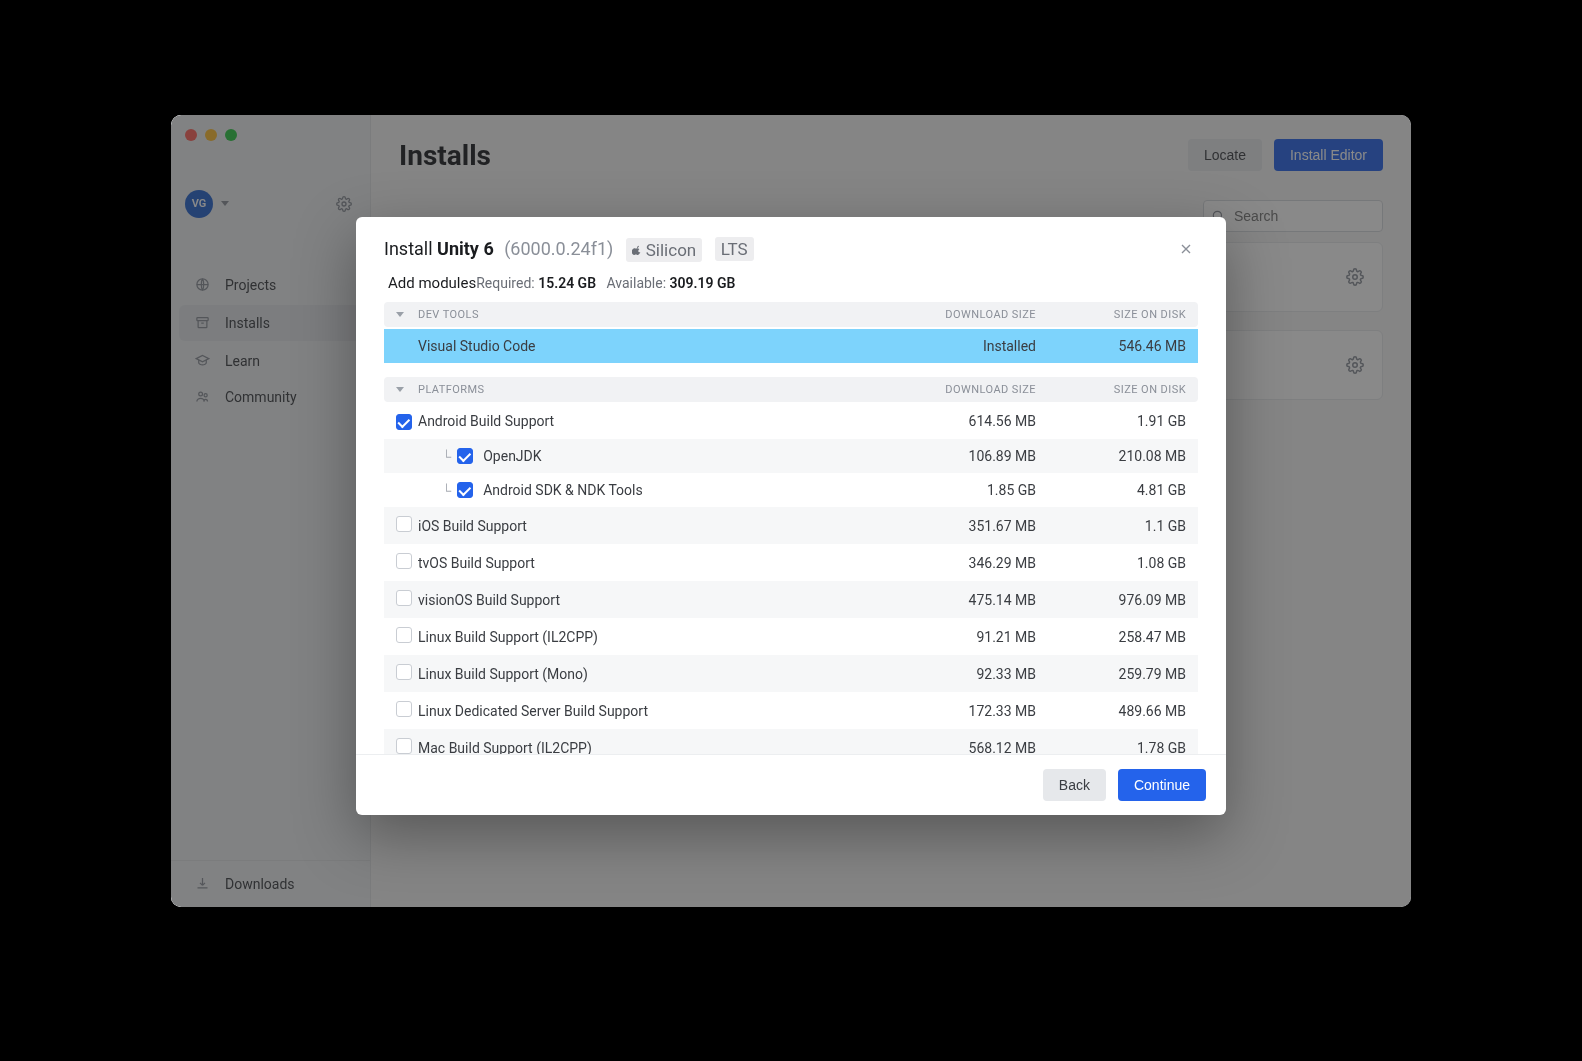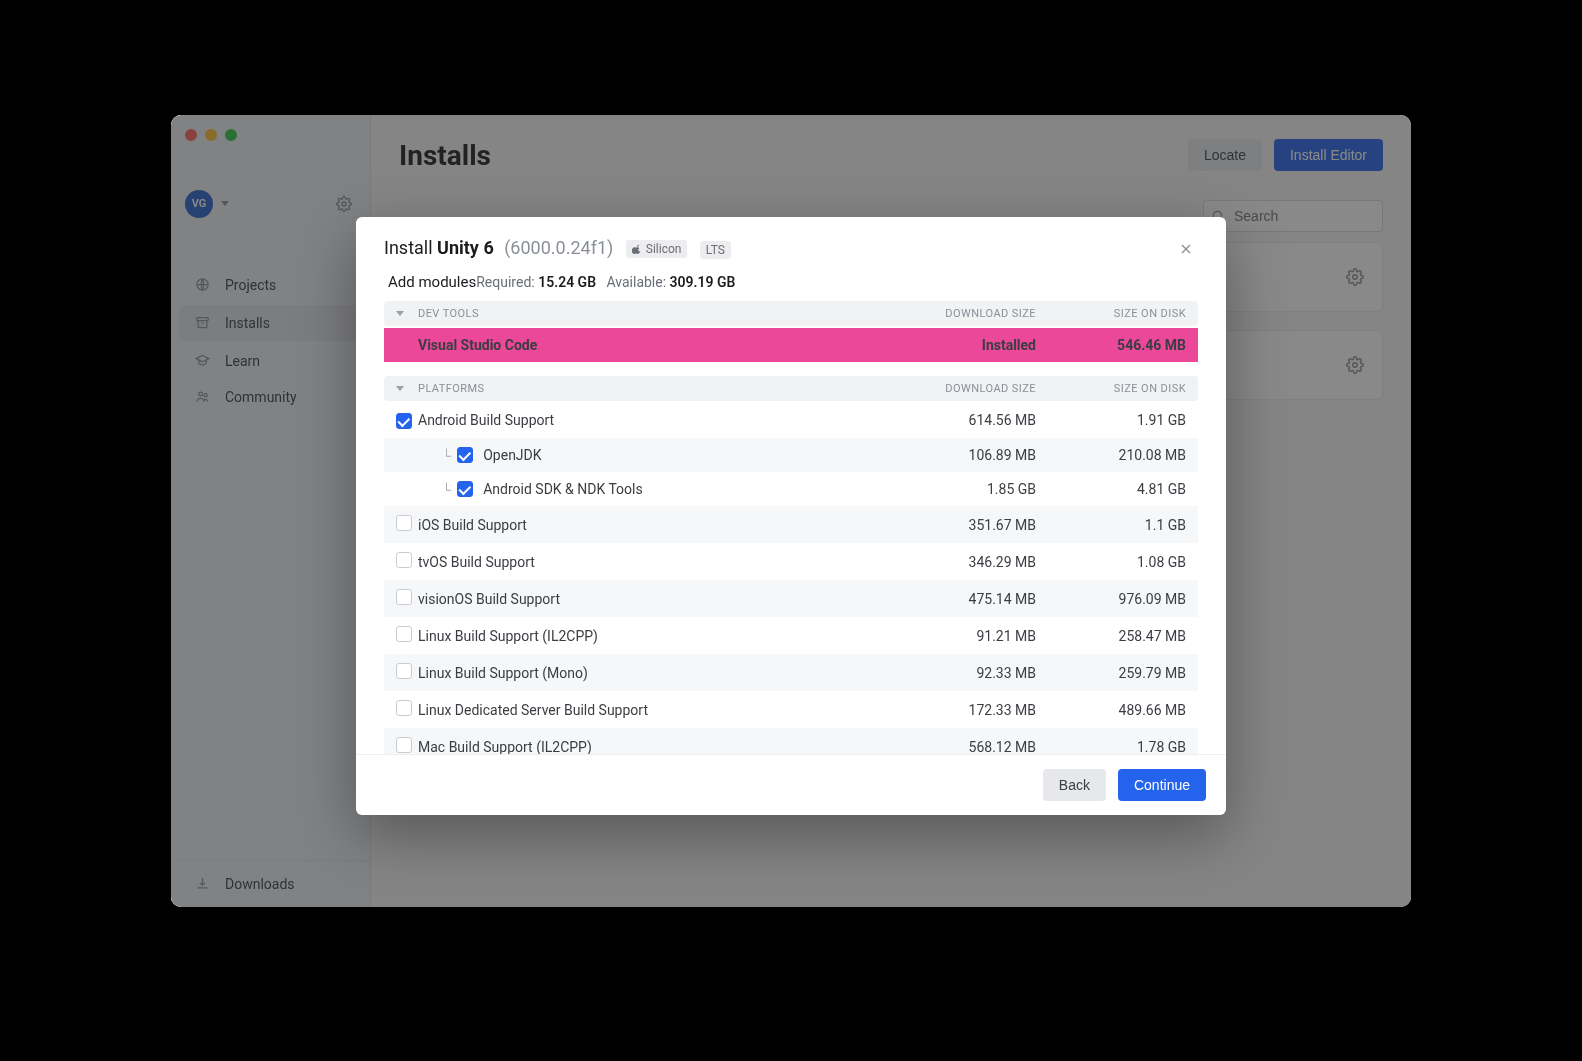--- a/index.html
+++ b/index.html
@@ -146,21 +146,21 @@
 .modal-header {
   padding: 20px 28px 12px;
   display: flex; 
 }
 .modal-title { font-size: 18px; color: #1a1c1f; }
 .modal-title .bold { font-weight: 700; }
 .modal-title .ver { color: #8a8f98; margin-left: 6px; }
 .tag {
   display: inline-flex; align-items: center;
   background: #ededef; border-radius: 3px;
-  font-size: 12px; color: #6a6e76; padding: 2px 6px; margin-left: 8px;
+  font-size: 17px; color: #6a6e76; padding: 2px 6px; margin-left: 8px;
 }
 .tag .apple { margin-right: 4px; }
 .close-x {
   margin-left: auto; color: #8a8f98; cursor: pointer;
   width: 24px; height: 24px; display: flex; align-items:center; justify-content:center;
 }
 .modal-sub {
   padding: 0 32px 10px;
   display: flex; align-items: center; justify-content: flex-start;
   font-size: 15px; color: #1a1c1f;
@@ -197,21 +197,21 @@
 }
 .mod-row {
   display: grid;
   grid-template-columns: 22px 1fr 150px 150px;
   align-items: center;
   padding: 9px 12px;
   font-size: 14px;
   color: #3a3d42;
 }
 .mod-row.alt { background: #f6f7f8; }
-.mod-row.installed { background: #ec4899; font-weight: bold; }
+.mod-row.installed { background: #7dd3fc; }
 .mod-row .right { text-align: right; }
 .mod-row.child .name-cell { padding-left: 24px; display: flex; align-items: center; }
 .mod-row.child .child-connector { color: #a8acb3; margin-right: 6px; font-size: 13px; }
 .chk {
   width: 16px; height: 16px; border-radius: 3px;
   border: 1.5px solid #c9cdd3; background: #fff;
   display: inline-flex; align-items: center; justify-content: center;
   cursor: pointer;
 }
 .chk.checked { background: #2463eb; border-color: #2463eb; }

